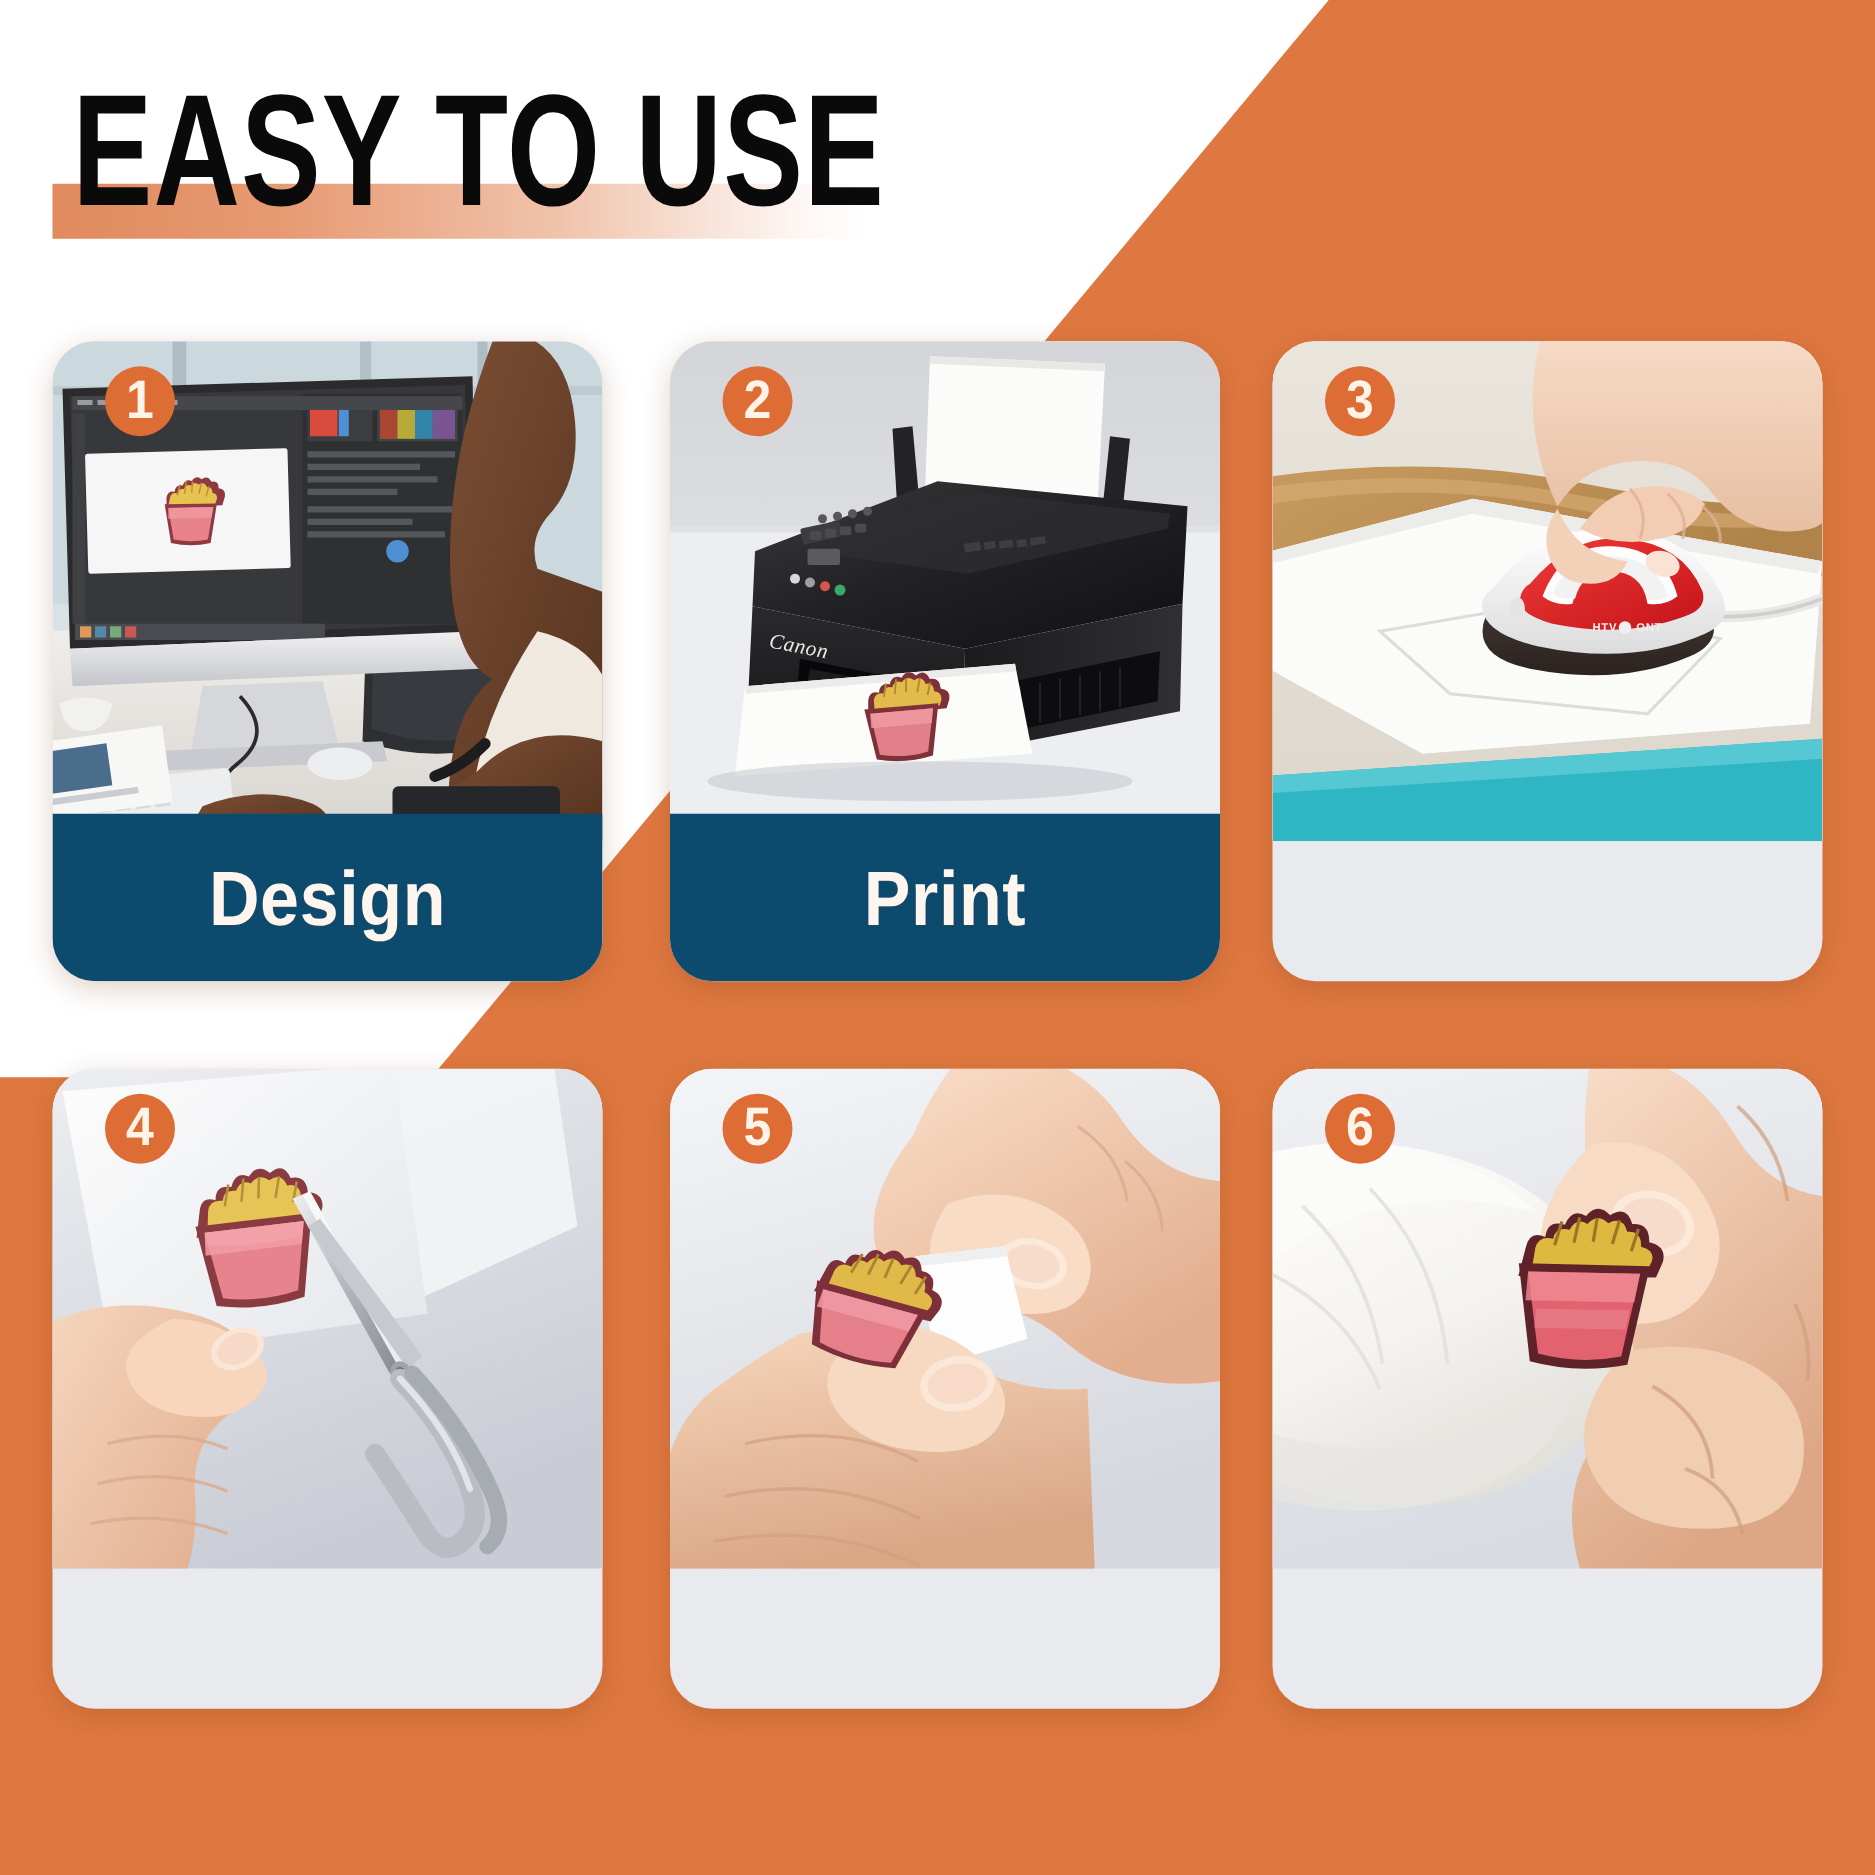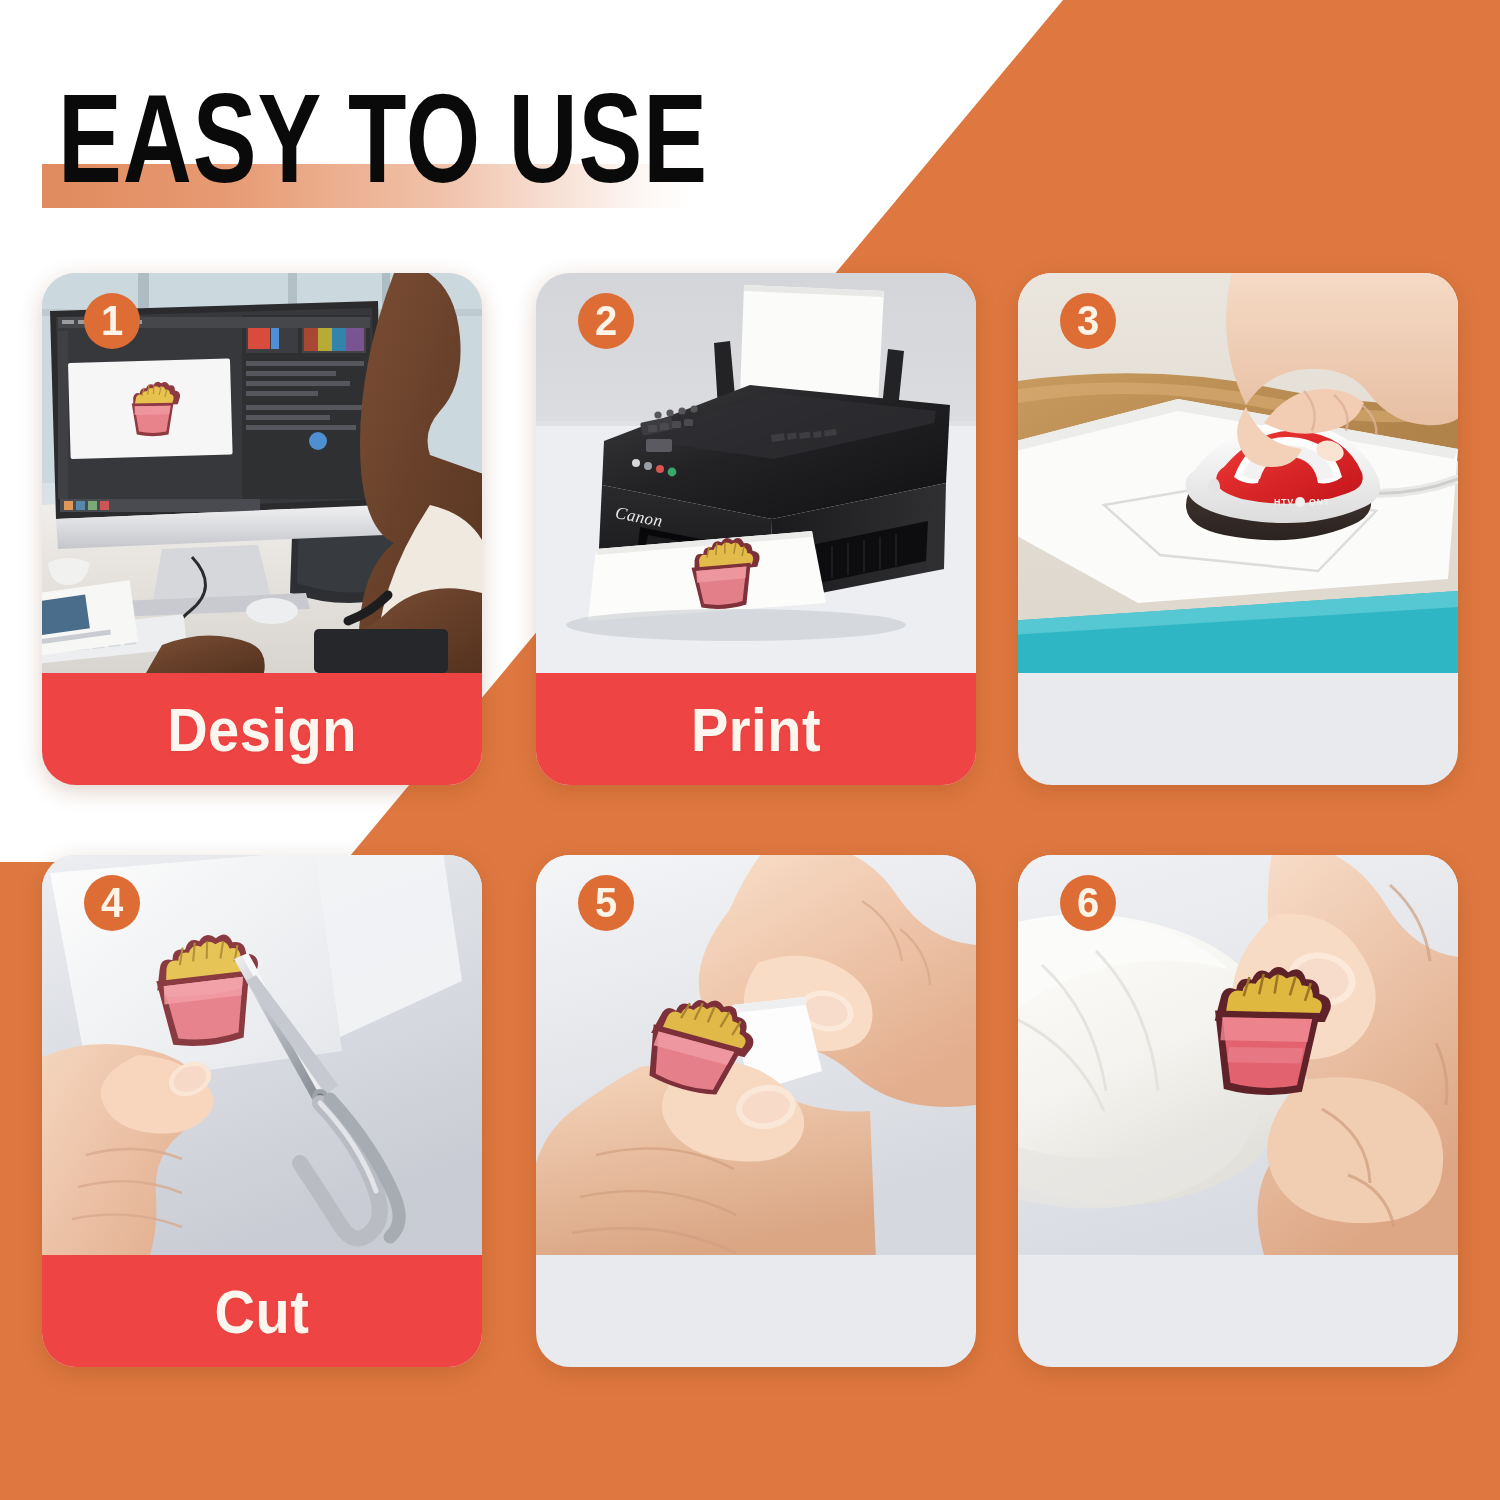--- a/index.html
+++ b/index.html
@@ -18,21 +18,21 @@
     z-index:0;
   }
   #bg-white-wedge {
     position:absolute; inset:0;
     background:#ffffff;
     z-index:1;
     clip-path: polygon(0 0, 1063px 0, 345px 862px, 0 862px);
   }
 
   
-  #header { position:absolute; left:0; top:0; width:1063px; height:262px; z-index:4;margin-top:17px; }
+  #header { position:absolute; left:0; top:0; width:1063px; height:262px; z-index:4; }
   #title-underline {
     position:absolute; left:42px; top:147px; width:652px; height:44px;
     background:linear-gradient(90deg, #e08a5e 0%, #e79a72 28%, #f0c3ab 62%, #fdf7f4 92%, #ffffff 100%);
     z-index:1;
   }
   #page-title {
     position:absolute; left:58px; top:60px; z-index:2;
     font-family:"Liberation Sans Narrow","Liberation Sans", sans-serif;
     font-weight:bold;
     font-size:104px;
@@ -61,22 +61,22 @@
   .card.c5 { left:536px;  top:855px; }
   .card.c6 { left:1018px; top:855px; }
 
   .photo {
     position:absolute; left:0; top:0; width:100%; height:400px;
     overflow:hidden; background:#e6e7eb;
   }
   .photo svg { display:block; width:100%; height:100%; }
 
   .label-band {
-    position:absolute; left:0; bottom:0; width:100%; height:112px;
-    background:#ef4444;
+    position:absolute; left:0; bottom:0; width:100%; height:134px;
+    background:#0c4a6e;
     display:flex; align-items:center; justify-content:center;
   }
   .label-text {
     font-family:"Liberation Sans Narrow","Liberation Sans", sans-serif;
     font-weight:bold;
     font-size:56px;
     color:#fdf6ee;
     letter-spacing:0.5px;
     transform:scaleY(1.1);
     white-space:nowrap;
@@ -537,23 +537,20 @@
         <g stroke="#d8a98c" stroke-width="2.6" fill="none" opacity="0.75">
           <path d="M44 300 q52 -14 96 4"></path>
           <path d="M36 332 q56 -14 104 6"></path>
           <path d="M30 364 q58 -12 110 8"></path>
         </g>
       </svg>
     </div>
     <div class="badge">
       <span class="badge-num">4</span>
     </div>
-    <div class="label-band">
-      <span class="label-text">Cut</span>
-    </div>
   </div>
 
   <div class="card c5">
     <div class="photo">
       <svg viewBox="0 0 440 400" preserveAspectRatio="xMidYMid slice">
         <defs>
           <linearGradient id="pe-bg" x1="0" y1="0" x2="0.3" y2="1">
             <stop offset="0" stop-color="#f4f5f7"></stop>
               <stop offset="1" stop-color="#d5d8de"></stop>
           </linearGradient>

